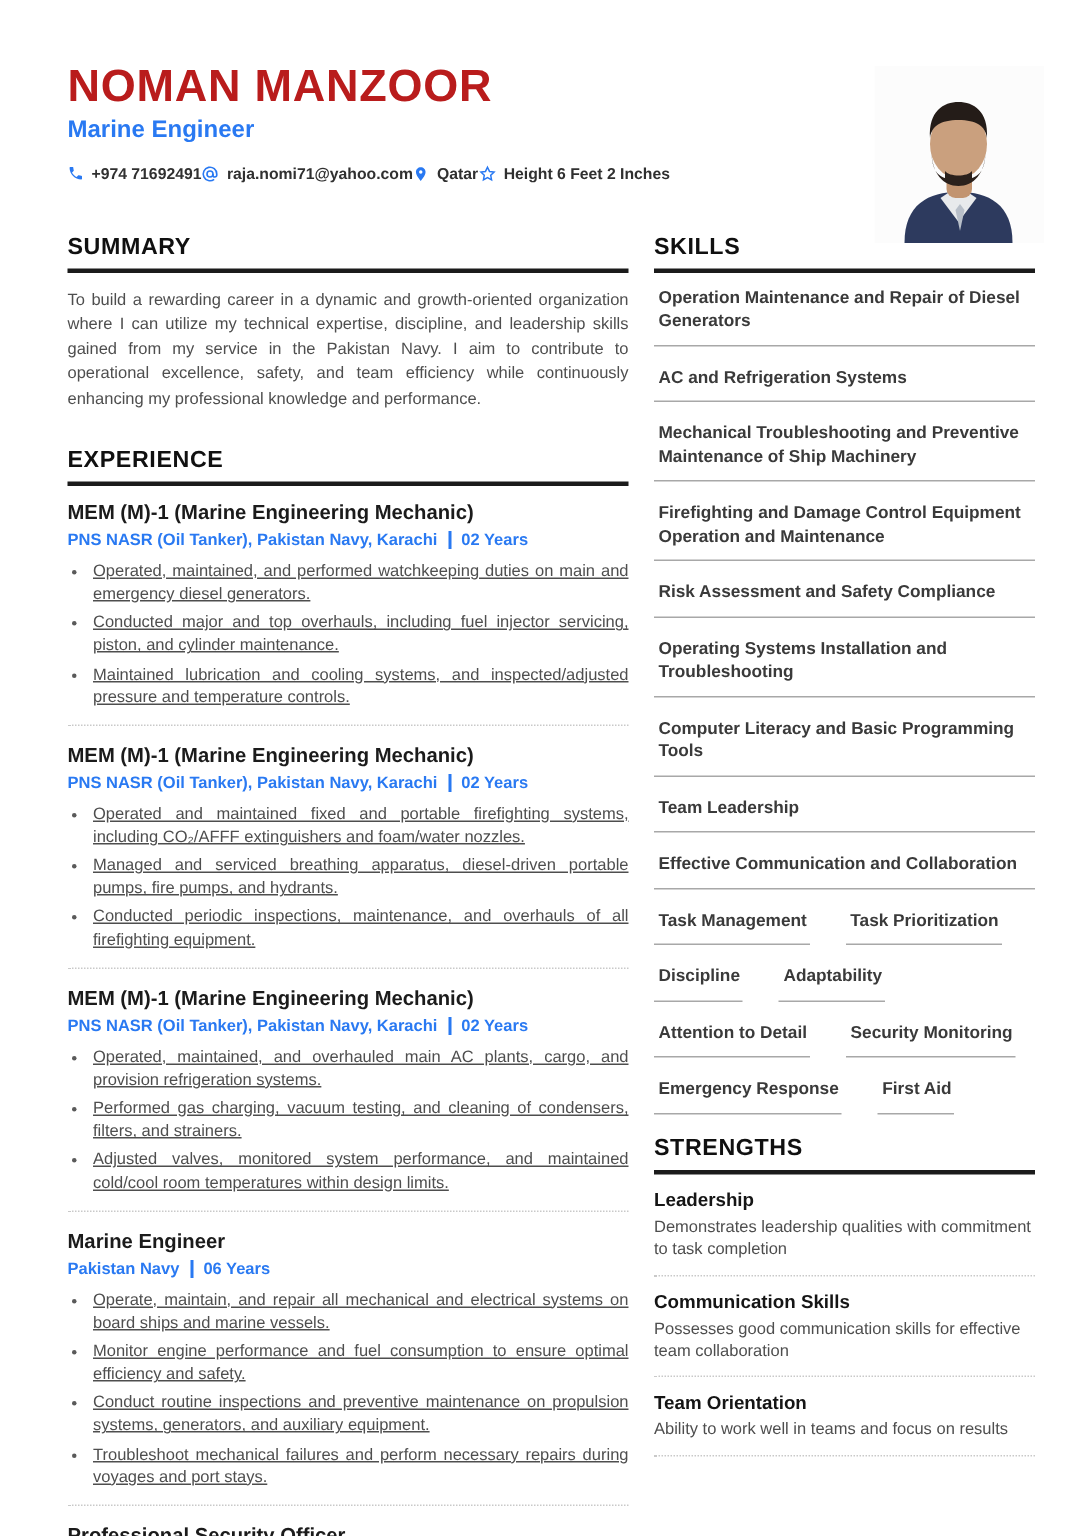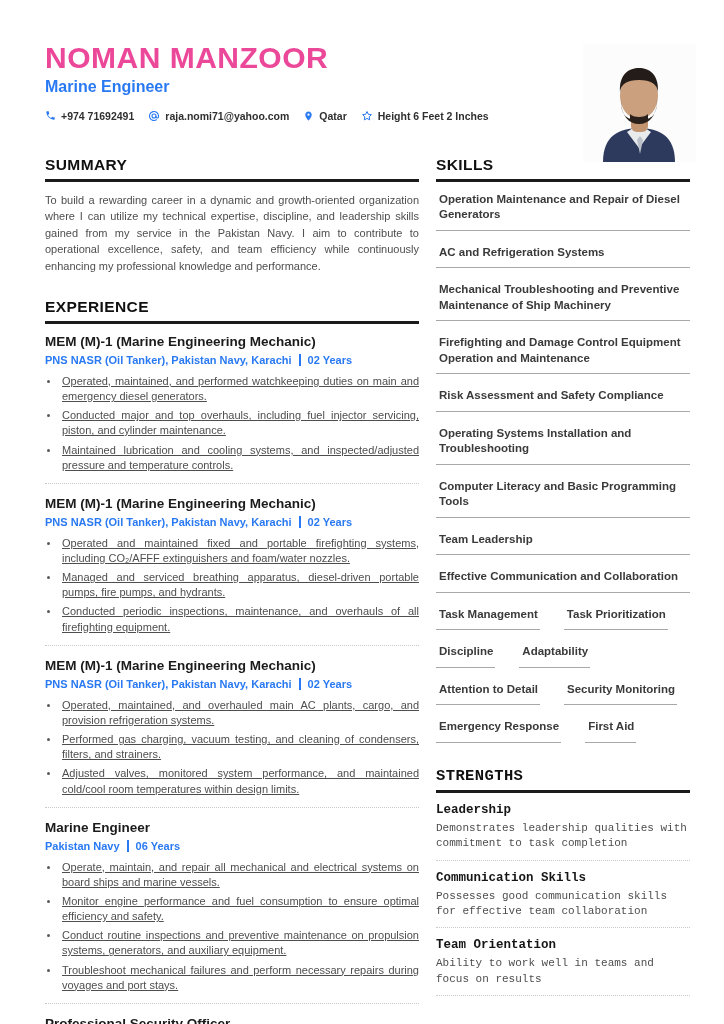--- a/index.html
+++ b/index.html
@@ -1,22 +1,22 @@
 <!DOCTYPE html>
 <html><head>
 <meta charset="utf-8">
 <style>
   html,body{margin:0;padding:0;background:#ffffff;}
   body{width:724px;height:1024px;font-family:"Liberation Sans",sans-serif;-webkit-font-smoothing:antialiased;}
   .page{box-sizing:border-box;width:724px;height:1024px;padding:42px 34px 24px 45px;position:relative;background:#fff;overflow:hidden;}
 
   
-  .name{font-size:30px;font-weight:800;letter-spacing:.5px;color:#ec4899;line-height:1.05;}
+  .name{font-size:30px;font-weight:800;letter-spacing:.5px;color:#b91c1c;line-height:1.05;}
   .role{font-size:16px;font-weight:700;color:#2979f2;margin-top:4px;}
-  .contact{display:flex;align-items:center;gap:14px;margin-top:14px;font-size:10.5px;font-weight:600;color:#303030;}
+  .contact{display:flex;align-items:center;gap:0;margin-top:14px;font-size:10.5px;font-weight:600;color:#303030;}
   .contact .c-item{display:flex;align-items:center;gap:5px;}
   .contact .ic{color:#2979f2;display:inline-flex;align-items:center;}
   .contact .ic svg{display:block;}
 
   .photo{position:absolute;top:44px;right:28px;width:113px;height:118px;background:#fdfdfd;overflow:hidden;}
   .photo svg{display:block;width:100%;height:100%;}
 
   
   .cols{display:flex;gap:17px;margin-top:34px;align-items:flex-start;}
   .col-l{flex:0 0 374px;min-width:0;}
@@ -35,21 +35,21 @@
   .job li{margin-bottom:4px;padding-left:2px;}
   .job li::marker{color:#5a5a5a;font-size:10px;}
   .job-sep{border:none;border-top:1.5px dotted #c9c9c9;margin:10px 0 12px 0;}
 
   
   .skill{display:block;font-size:11.5px;font-weight:700;color:#3a3a3a;line-height:1.35;padding:0 2px 7px 3px;border-bottom:1.5px solid #a8a8a8;margin-bottom:14px;}
   .skill-row{display:flex;gap:24px;}
   .skill-row .skill{flex:0 1 auto;}
 
   
-  .strengths{margin-top:10px;font-family:Liberation Mono, monospace;}
+  .strengths{margin-top:0;}
   .str-item h3{font-size:12.5px;font-weight:800;color:#151515;margin:0 0 4px 0;}
   .str-item p{font-size:11px;color:#4e4e4e;line-height:1.4;margin:0;}
   .str-sep{border:none;border-top:1.5px dotted #c9c9c9;margin:8px 0 10px 0;}
 </style>
 </head>
 <body>
 
 <div class="page">
 
   <div class="name">NOMAN MANZOOR</div>

